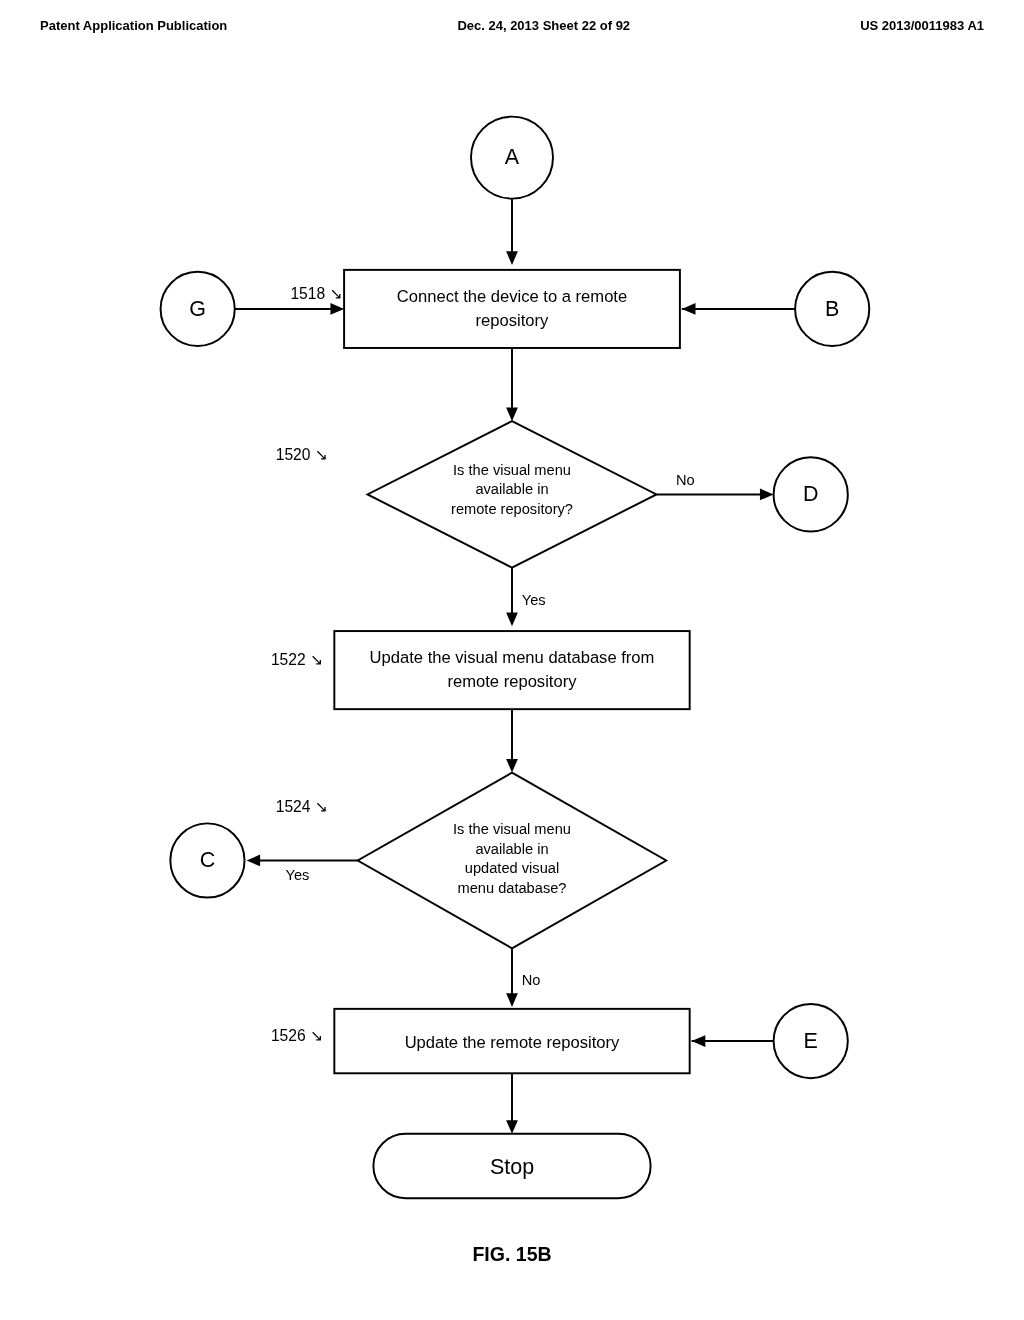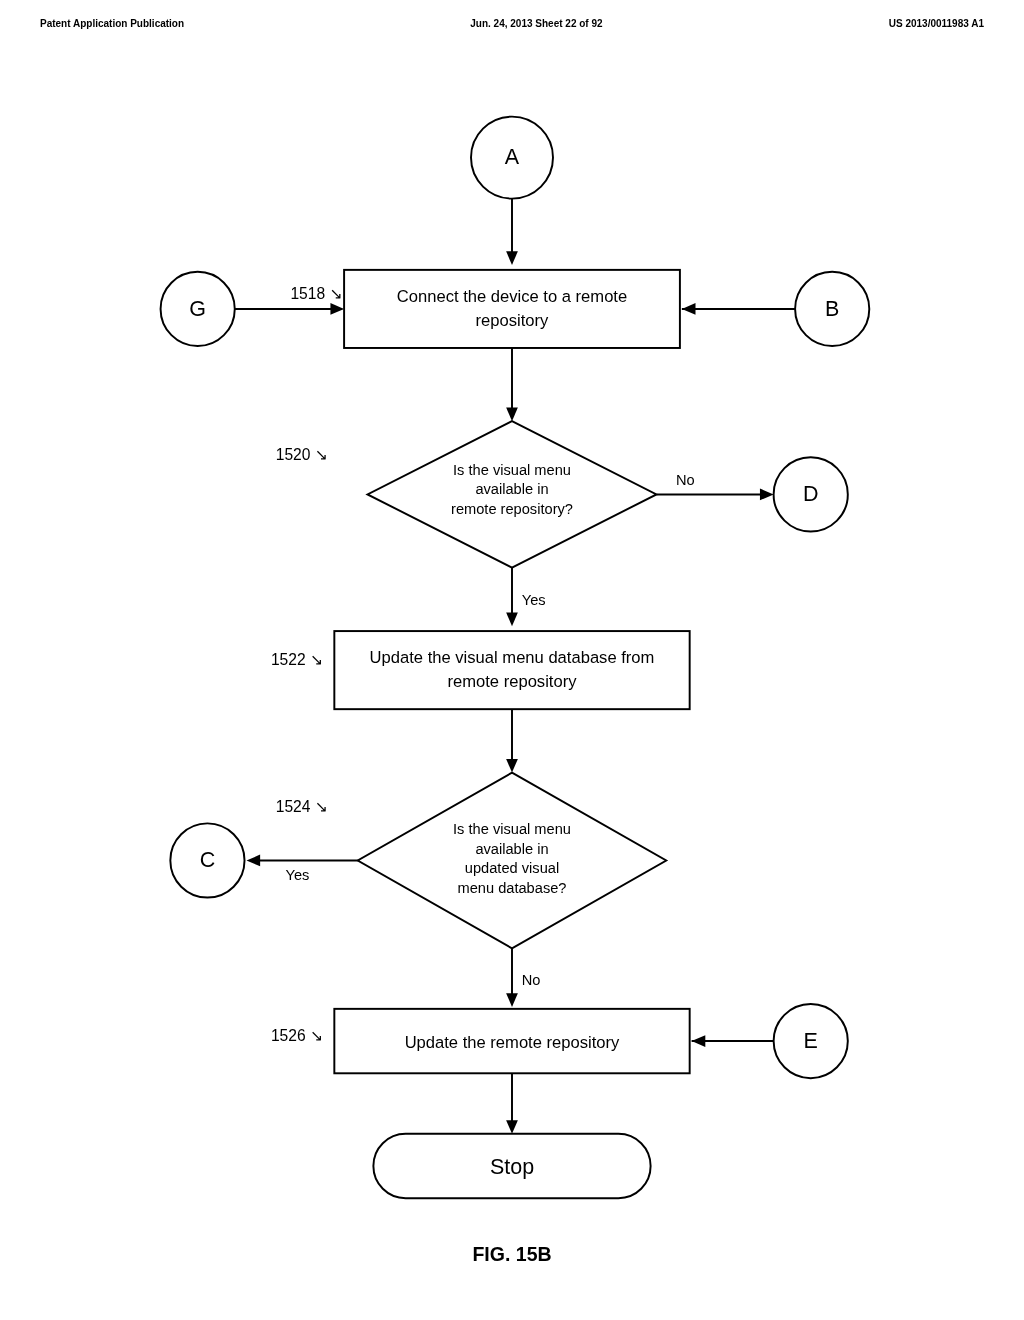--- a/index.html
+++ b/index.html
@@ -10,42 +10,42 @@
       font-family: Arial, sans-serif;
       font-size: 14px;
       color: #000;
       overflow: hidden;
       position: relative;
     }
     .header {
       display: flex;
       justify-content: space-between;
       padding: 18px 40px 10px 40px;
-      font-size: 10px;
+      font-size: 13px;
       font-weight: bold;
       border-bottom: none;
     }
     .diagram-area {
       position: absolute;
       top: 60px;
       left: 0;
       width: 1024px;
       height: 1230px;
     }
     svg {
       width: 100%;
       height: 100%;
     }
   </style>
 </head>
 <body>
 
 <div class="header">
   <span>Patent Application Publication</span>
-  <span>Jun. 24, 2013  Sheet 22 of 92</span>
+  <span>Dec. 24, 2013  Sheet 22 of 92</span>
   <span>US 2013/0011983 A1</span>
 </div>
 
 <div class="diagram-area">
   <svg viewBox="0 0 1024 1260" xmlns="http://www.w3.org/2000/svg">
 
     <circle cx="512" cy="100" r="42" fill="white" stroke="black" stroke-width="2"></circle>
     <text x="512" y="107" text-anchor="middle" font-size="22" font-family="Arial">A</text>
 
     <line x1="512" y1="142" x2="512" y2="200" stroke="black" stroke-width="2"></line>

